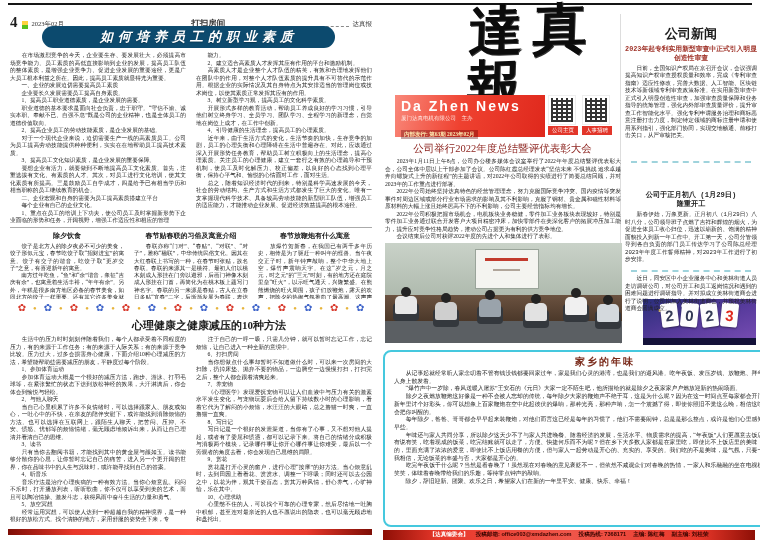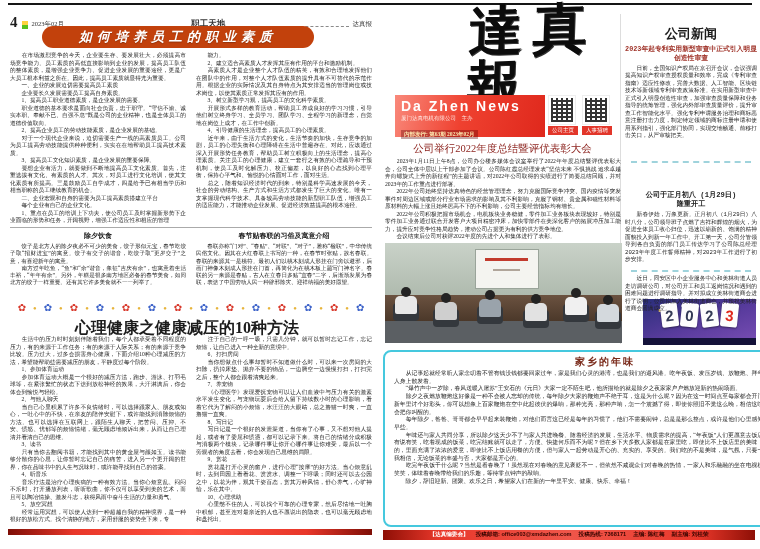--- a/index.html
+++ b/index.html
@@ -9,36 +9,36 @@
   #top-rule{left:8px;top:3px;width:744px;height:2px;background:#151515;}
 
   
   #left-page{left:0;top:0;width:380px;height:549px;}
   #lp-header{left:10px;top:12px;width:362px;height:18px;display:flex;align-items:flex-end;gap:4px;}
   #lp-pagenum{font-size:15px;font-weight:bold;line-height:1;}
   .header-mark{width:6px;height:8px;background:linear-gradient(#ffd23e 50%,#59c11e 50%);margin-bottom:1px;}
   .hdr-small{font-size:6.5px;color:#333;padding-bottom:1px;}
   .hdr-rule{flex:1;border-bottom:1px dashed #8a8a8a;margin-bottom:3px;}
   #lp-section{font-size:8.5px;font-weight:bold;padding-bottom:0;}
-  #lp-banner{left:42px;top:26px;width:272px;height:22px;background:#c2410c;border-radius:11px;
-             display:flex;align-items:center;justify-content:center;}
+  #lp-banner{left:42px;top:26px;width:272px;height:22px;background:#0c4a6e;border-radius:11px;
+             display:flex;align-items:center;justify-content:center;padding-left:21px;}
   #lp-banner-title{color:#fff;font-weight:bold;font-style:italic;font-size:13px;letter-spacing:5px;
                    text-shadow:0 1px 1px rgba(0,0,0,.25);}
   .dense{font-size:5.7px;line-height:1.32;text-align:justify;white-space:pre-line;overflow:hidden;color:#222;}
   #lp-col1{left:10px;top:52px;width:176px;height:172px;}
   #lp-col2{left:196px;top:52px;width:176px;height:172px;}
   #lp-festival{left:10px;top:227px;width:362px;height:72px;border-top:1px solid #aaa;
                display:flex;gap:10px;padding-top:3px;box-sizing:border-box;}
   .fest-col{flex:1;overflow:hidden;}
   .fest-title{font-size:7px;font-weight:bold;text-align:center;margin-bottom:2px;white-space:nowrap;}
   .fest-body{font-size:5.6px;line-height:1.3;text-align:justify;white-space:pre-line;overflow:hidden;height:58px;}
   #lp-flowers{left:10px;top:300px;width:362px;height:16px;display:flex;justify-content:center;gap:7px;
               align-items:center;font-size:10px;line-height:1;}
   .fl-r{color:#d8372a;} .fl-b{color:#3c62c9;} .fl-dot{color:#e7b43b;font-size:6px;}
-  #lp-psych-title{left:6px;top:318px;width:362px;text-align:center;font-weight:bold;font-size:16px;}
+  #lp-psych-title{left:28px;top:318px;width:362px;text-align:center;font-weight:bold;font-size:11px;}
   #lp-psy1{left:10px;top:336px;width:176px;height:188px;}
   #lp-psy2{left:196px;top:336px;width:176px;height:188px;}
   #lp-redbar{left:8px;top:529px;width:364px;height:6px;
     background:linear-gradient(90deg,#7e0e06,#e8372a 18%,#ff5140 50%,#e8372a 82%,#7e0e06);}
 
   
   #right-page{left:380px;top:0;width:380px;height:549px;}
   #rp-brand{left:88px;top:18px;width:190px;height:76px;display:flex;align-items:center;justify-content:center;}
   #rp-brand-text{font-size:54px;font-weight:900;letter-spacing:10px;color:#0c0c0c;
                  transform:rotate(-2deg) skewX(-4deg);text-shadow:1px 1px 0 #333;line-height:1;}
@@ -116,21 +116,21 @@
 
 <div id="stage">
   <div class="abs" id="top-rule"></div>
 
   <div class="abs" id="left-page">
     <div class="abs" id="lp-header">
       <span id="lp-pagenum">4</span>
       <span class="header-mark"></span>
       <span class="hdr-small">2023年02月</span>
       <span class="hdr-rule"></span>
-      <span class="hdr-small" id="lp-section">职工天地</span>
+      <span class="hdr-small" id="lp-section">打扫房间</span>
       <span class="hdr-rule"></span>
       <span class="hdr-small">达真报</span>
     </div>
 
     <div class="abs" id="lp-banner">
       <span id="lp-banner-title">如何培养员工的职业素质</span>
     </div>
 
     <div class="abs dense" id="lp-col1">　　在市场激烈竞争的今天，企业要生存、要发展壮大，必须提高市场竞争能力。员工素质的高低直接影响到企业的发展，提高员工队伍的整体素质，是增强企业竞争力、促进企业发展的重要途径，更是广大员工根本利益之所在。因此，提高员工素质就显得尤为重要。
 　　一、企业的发展迫切需要提高员工素质
@@ -155,20 +155,24 @@
 
     <div class="abs" id="lp-festival">
       <div class="fest-col">
         <div class="fest-title">除夕饮食</div>
         <div class="fest-body dense">　　饺子是北方人的除夕夜必不可少的美食，饺子形似元宝，春节吃饺子取“招财进宝”的寓意。饺子有交子的谐音，吃饺子取“更岁交子”之意，有喜迎新年的寓意。
 　　南方过年吃鱼，“鱼”和“余”谐音，象征“吉庆有余”，也寓意着生活丰裕，“年年有余”。另外，年糕是很多南方地区必备的春节美食，如同北方的饺子一样重要。还有其它许多美食就不一一列举了。</div>
       </div>
       <div class="fest-col">
         <div class="fest-title">春节贴春联的习俗及寓意介绍</div>
         <div class="fest-body dense">　　春联亦称“门对”、“春贴”、“对联”、“对子”，雅称“楹联”，中华传统民俗文化。因其在大红春联上书写的一种，在春节时张贴，故名春联。春联的来源其一是桃符。最初人们以桃木刻成人形挂在门旁以避邪，后画门神像木刻成人形挂在门首，再简化为在桃木板上题写门神名字。春联的另一来源是春贴，古人在立春日多贴“宜春”二字，后渐渐发展为春联，表达了中国劳动人民一种辟邪除灾、迎祥纳福的美好愿望。</div>
+      </div>
+      <div class="fest-col">
+        <div class="fest-title">春节放鞭炮有什么寓意</div>
+        <div class="fest-body dense">　　放爆竹贺新春，在我国已有两千多年历史，相传是为了驱赶一种叫年的怪兽。当午夜交正子时，新年钟声敲响，整个中华大地上空，爆竹声震响天宇。在这“岁之元，月之元，时之元”的“三元”时刻，有的地方还在庭院里垒“旺火”，以示旺气通天，兴隆繁盛。在熊熊燃烧的旺火周围，孩子们放鞭炮，露天的欢声，把除夕的热闹气氛推向了最高潮。这声声爆竹寄托了劳动人民一种祛邪、避灾、祈福的美好愿望。</div>
       </div>
     </div>
 
     <div class="abs" id="lp-flowers">
       <span class="fl-r">✿</span>
         <span class="fl-dot">●</span>
         <span class="fl-b">✿</span>
         <span class="fl-dot">●</span>
       <span class="fl-r">✿</span>
         <span class="fl-dot">●</span>

